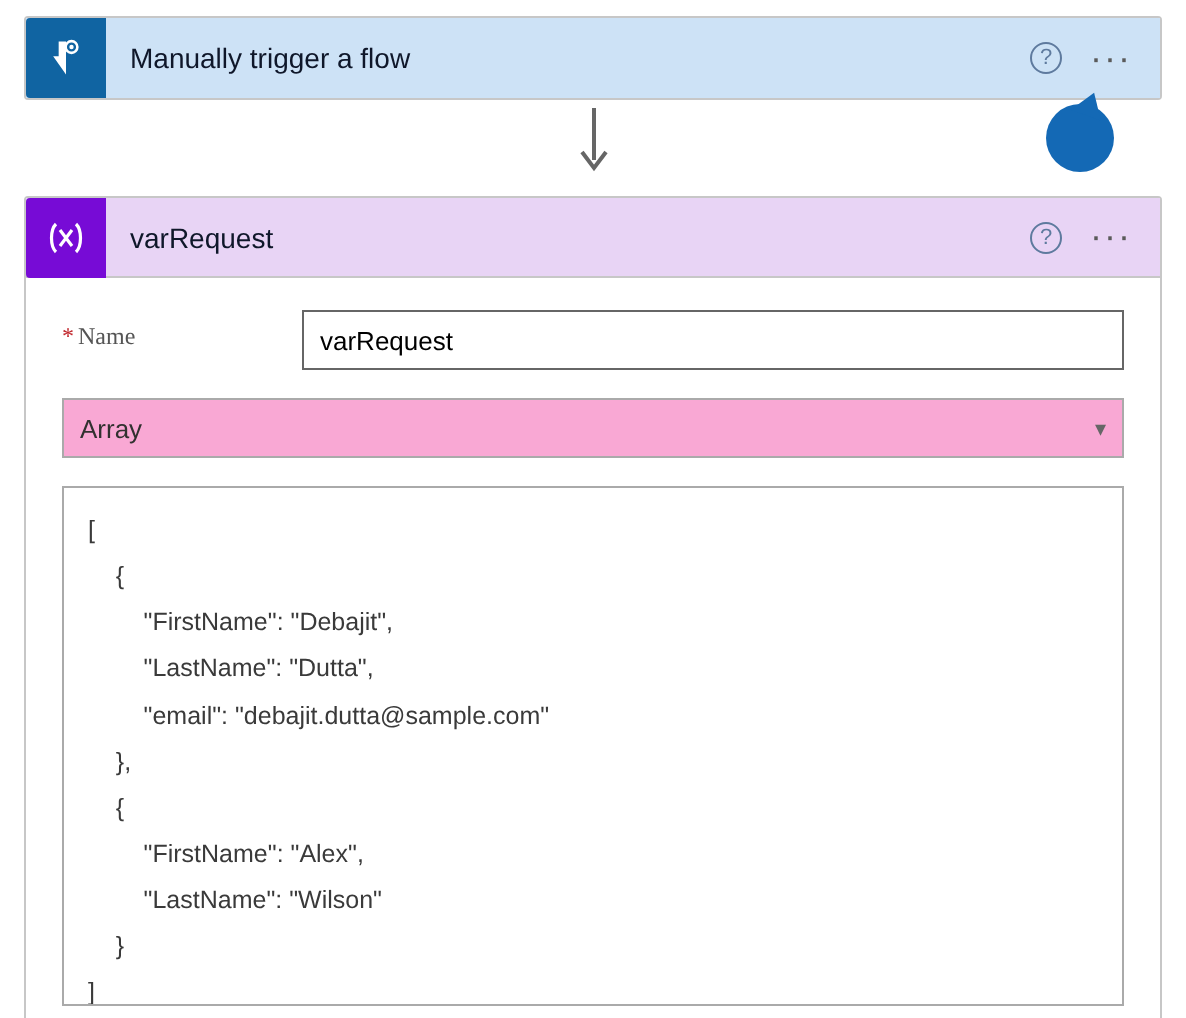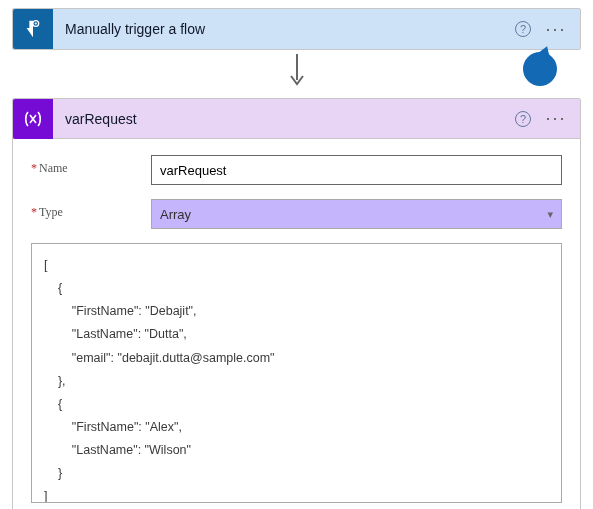--- a/index.html
+++ b/index.html
@@ -16,21 +16,21 @@
   .dots { font-size: 18px; letter-spacing: 1px; color: #5a5a5a; padding: 0 6px; cursor: pointer; user-select: none; }
   .arrow-wrap { position: relative; display: flex; justify-content: center; margin: 4px 0; height: 36px; }
   .droplet { position: absolute; right: 36px; top: -2px; width: 34px; height: 34px; background: #1469b5; border-radius: 50% 50% 50% 50%; }
   .droplet::before { content: ""; position: absolute; top: -6px; right: 4px; width: 0; height: 0; border-left: 8px solid transparent; border-right: 8px solid transparent; border-bottom: 12px solid #1469b5; transform: rotate(20deg); }
   .body { padding: 16px 18px 22px 18px; }
   .row { display: flex; align-items: flex-start; margin-bottom: 14px; }
   .lbl { width: 120px; padding-top: 6px; font-size: 12px; color: #555; font-family: Liberation Serif, serif; }
   .req { color: #c1272d; margin-right: 2px; }
   .fld { flex: 1; }
   .txt { width: 100%; height: 30px; border: 1px solid #666; padding: 0 8px; font-size: 13px; font-family: inherit; outline: none; }
-  .sel { width: 100%; height: 30px; border: 1px solid #aaa; padding: 0 8px; font-size: 13px; display: flex; align-items: center; justify-content: space-between; background: #c4b5fd; cursor: pointer; }
+  .sel { width: 100%; height: 30px; border: 1px solid #aaa; padding: 0 8px; font-size: 13px; display: flex; align-items: center; justify-content: space-between; background: #f9a8d4; cursor: pointer; }
   .ta { width: 100%; border: 1px solid #aaa; padding: 10px 12px; font-size: 12.5px; font-family: "Segoe UI", Arial, sans-serif; line-height: 1.85; resize: none; height: 260px; outline: none; color: #3a3a3a; }
   .arrow-svg { display:block; }
   .chevron { font-size: 11px; color: #666; }
 </style>
 </head>
 <body>
 
 <div class="card">
   <div class="hdr trigger-hdr">
     <div class="icon-box icon-trigger-bg">
@@ -70,21 +70,20 @@
 
   <div class="body">
     <div class="row">
       <div class="lbl"><span class="req">*</span><span>Name</span></div>
       <div class="fld">
         <input type="text" class="txt" value="varRequest" style="">
       </div>
     </div>
 
     <div class="row">
-      <div class="lbl"><span class="req">*</span><span>Type</span></div>
       <div class="fld">
         <div class="sel">
           <span>Array</span>
           <span class="chevron">▾</span>
         </div>
       </div>
     </div>
 
     <div class="row">
       <div class="fld">

